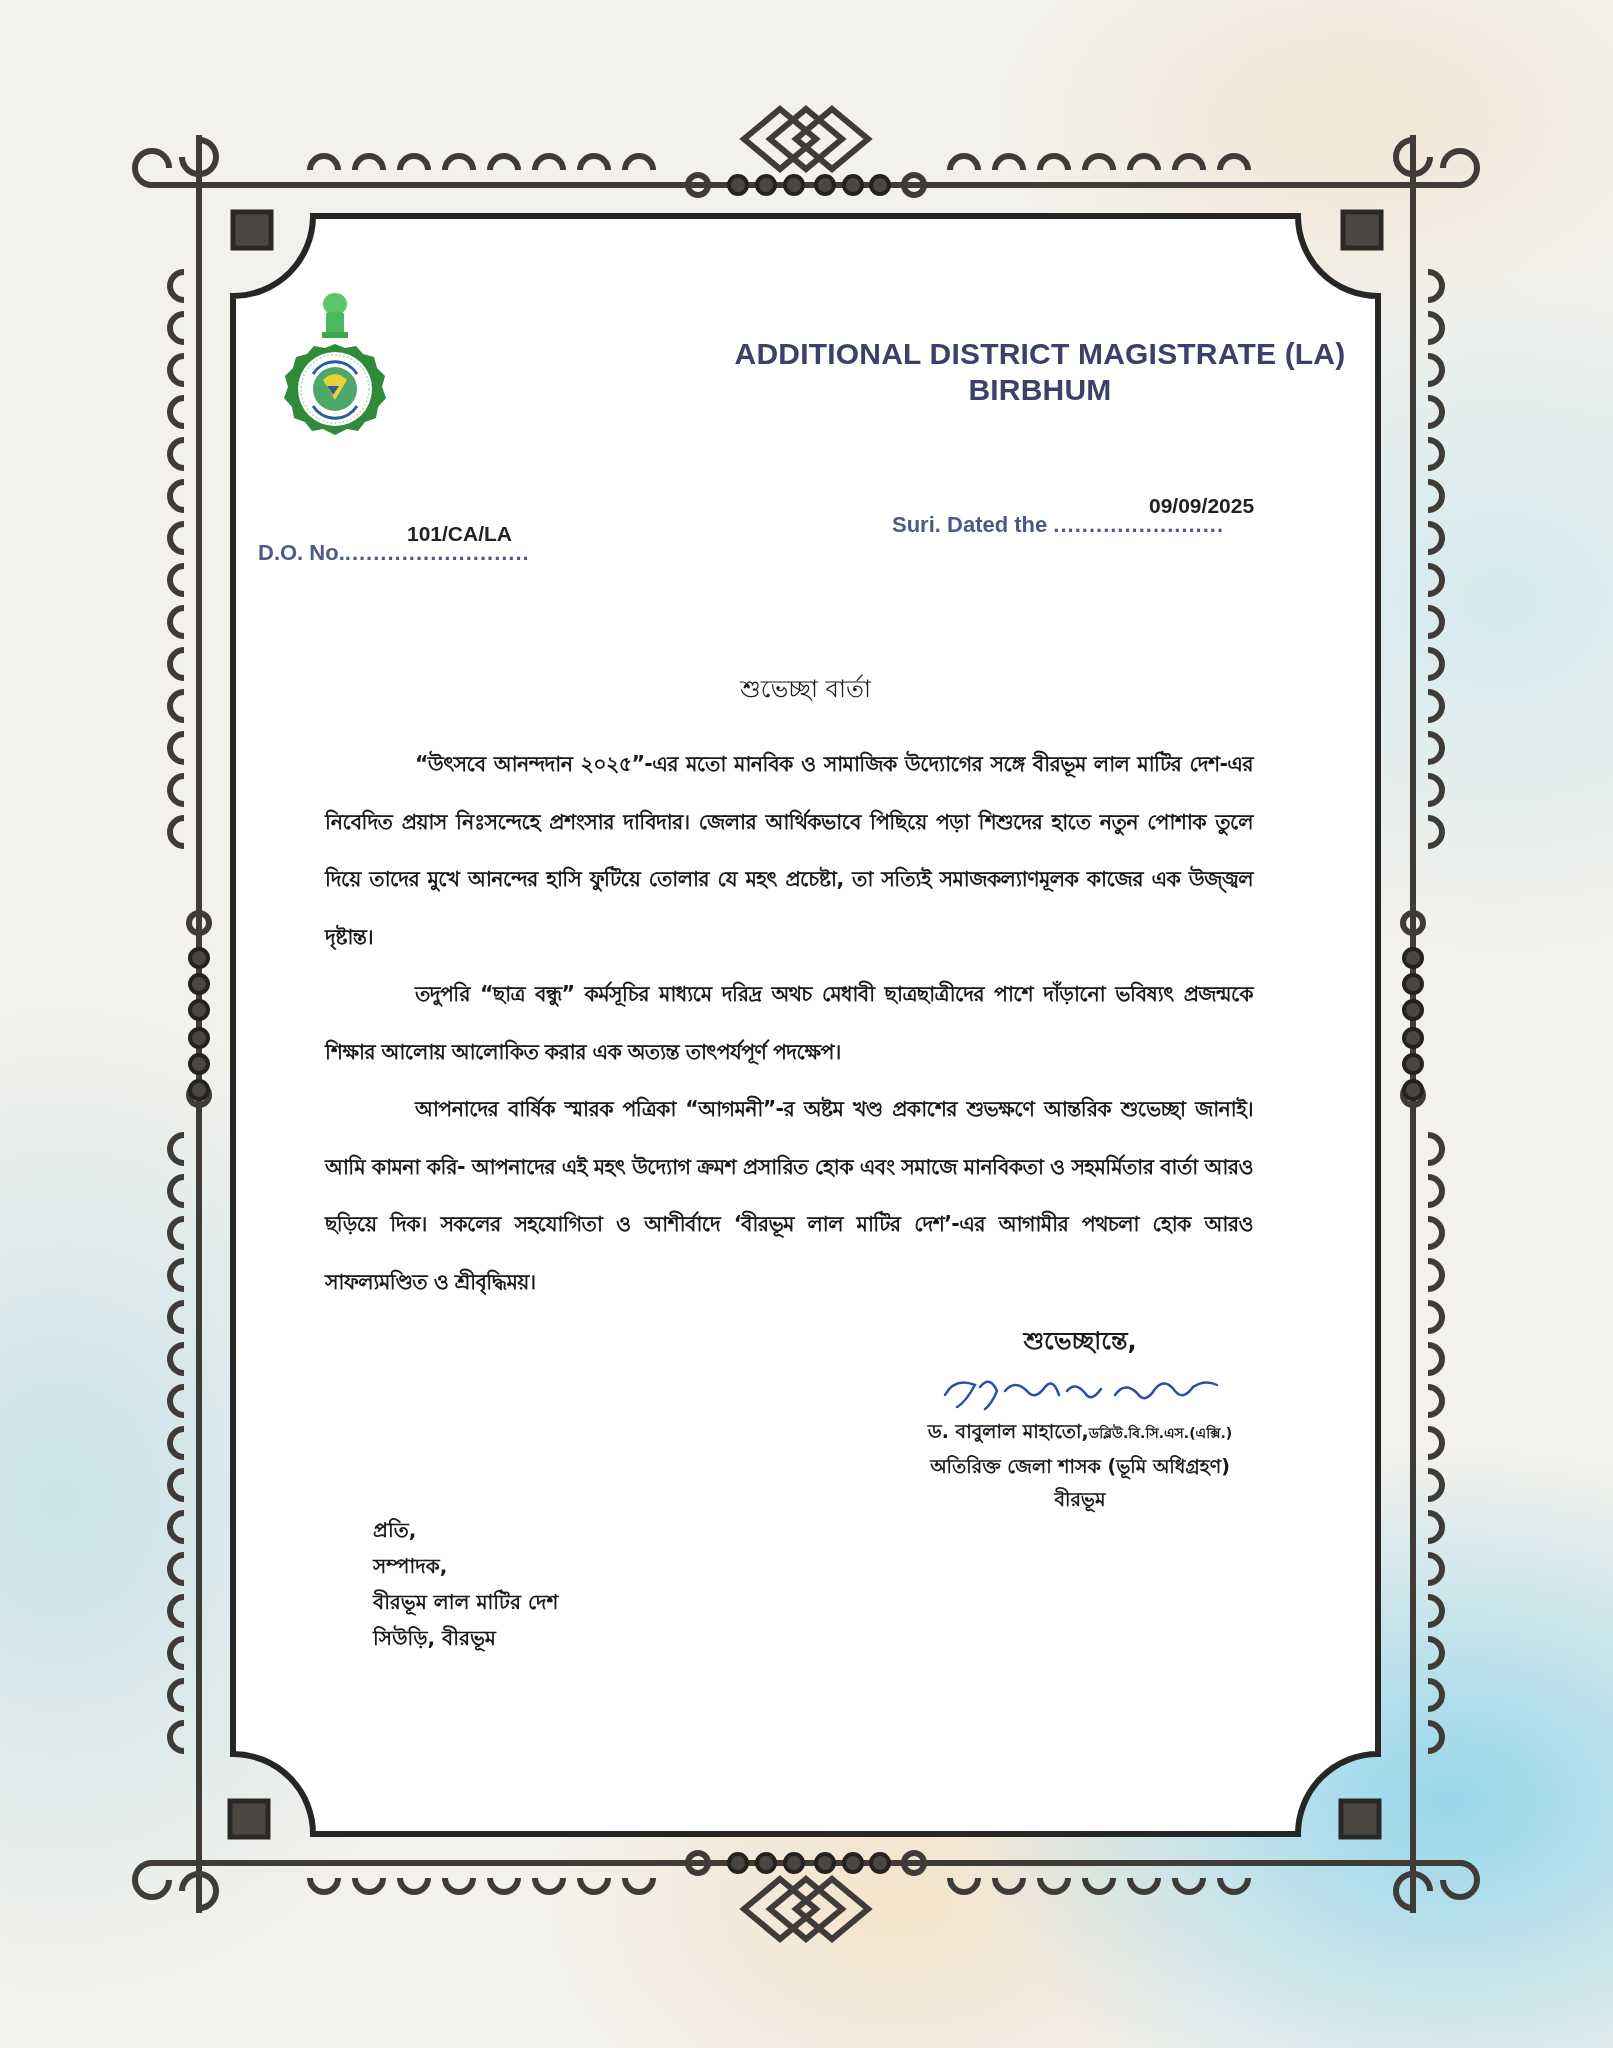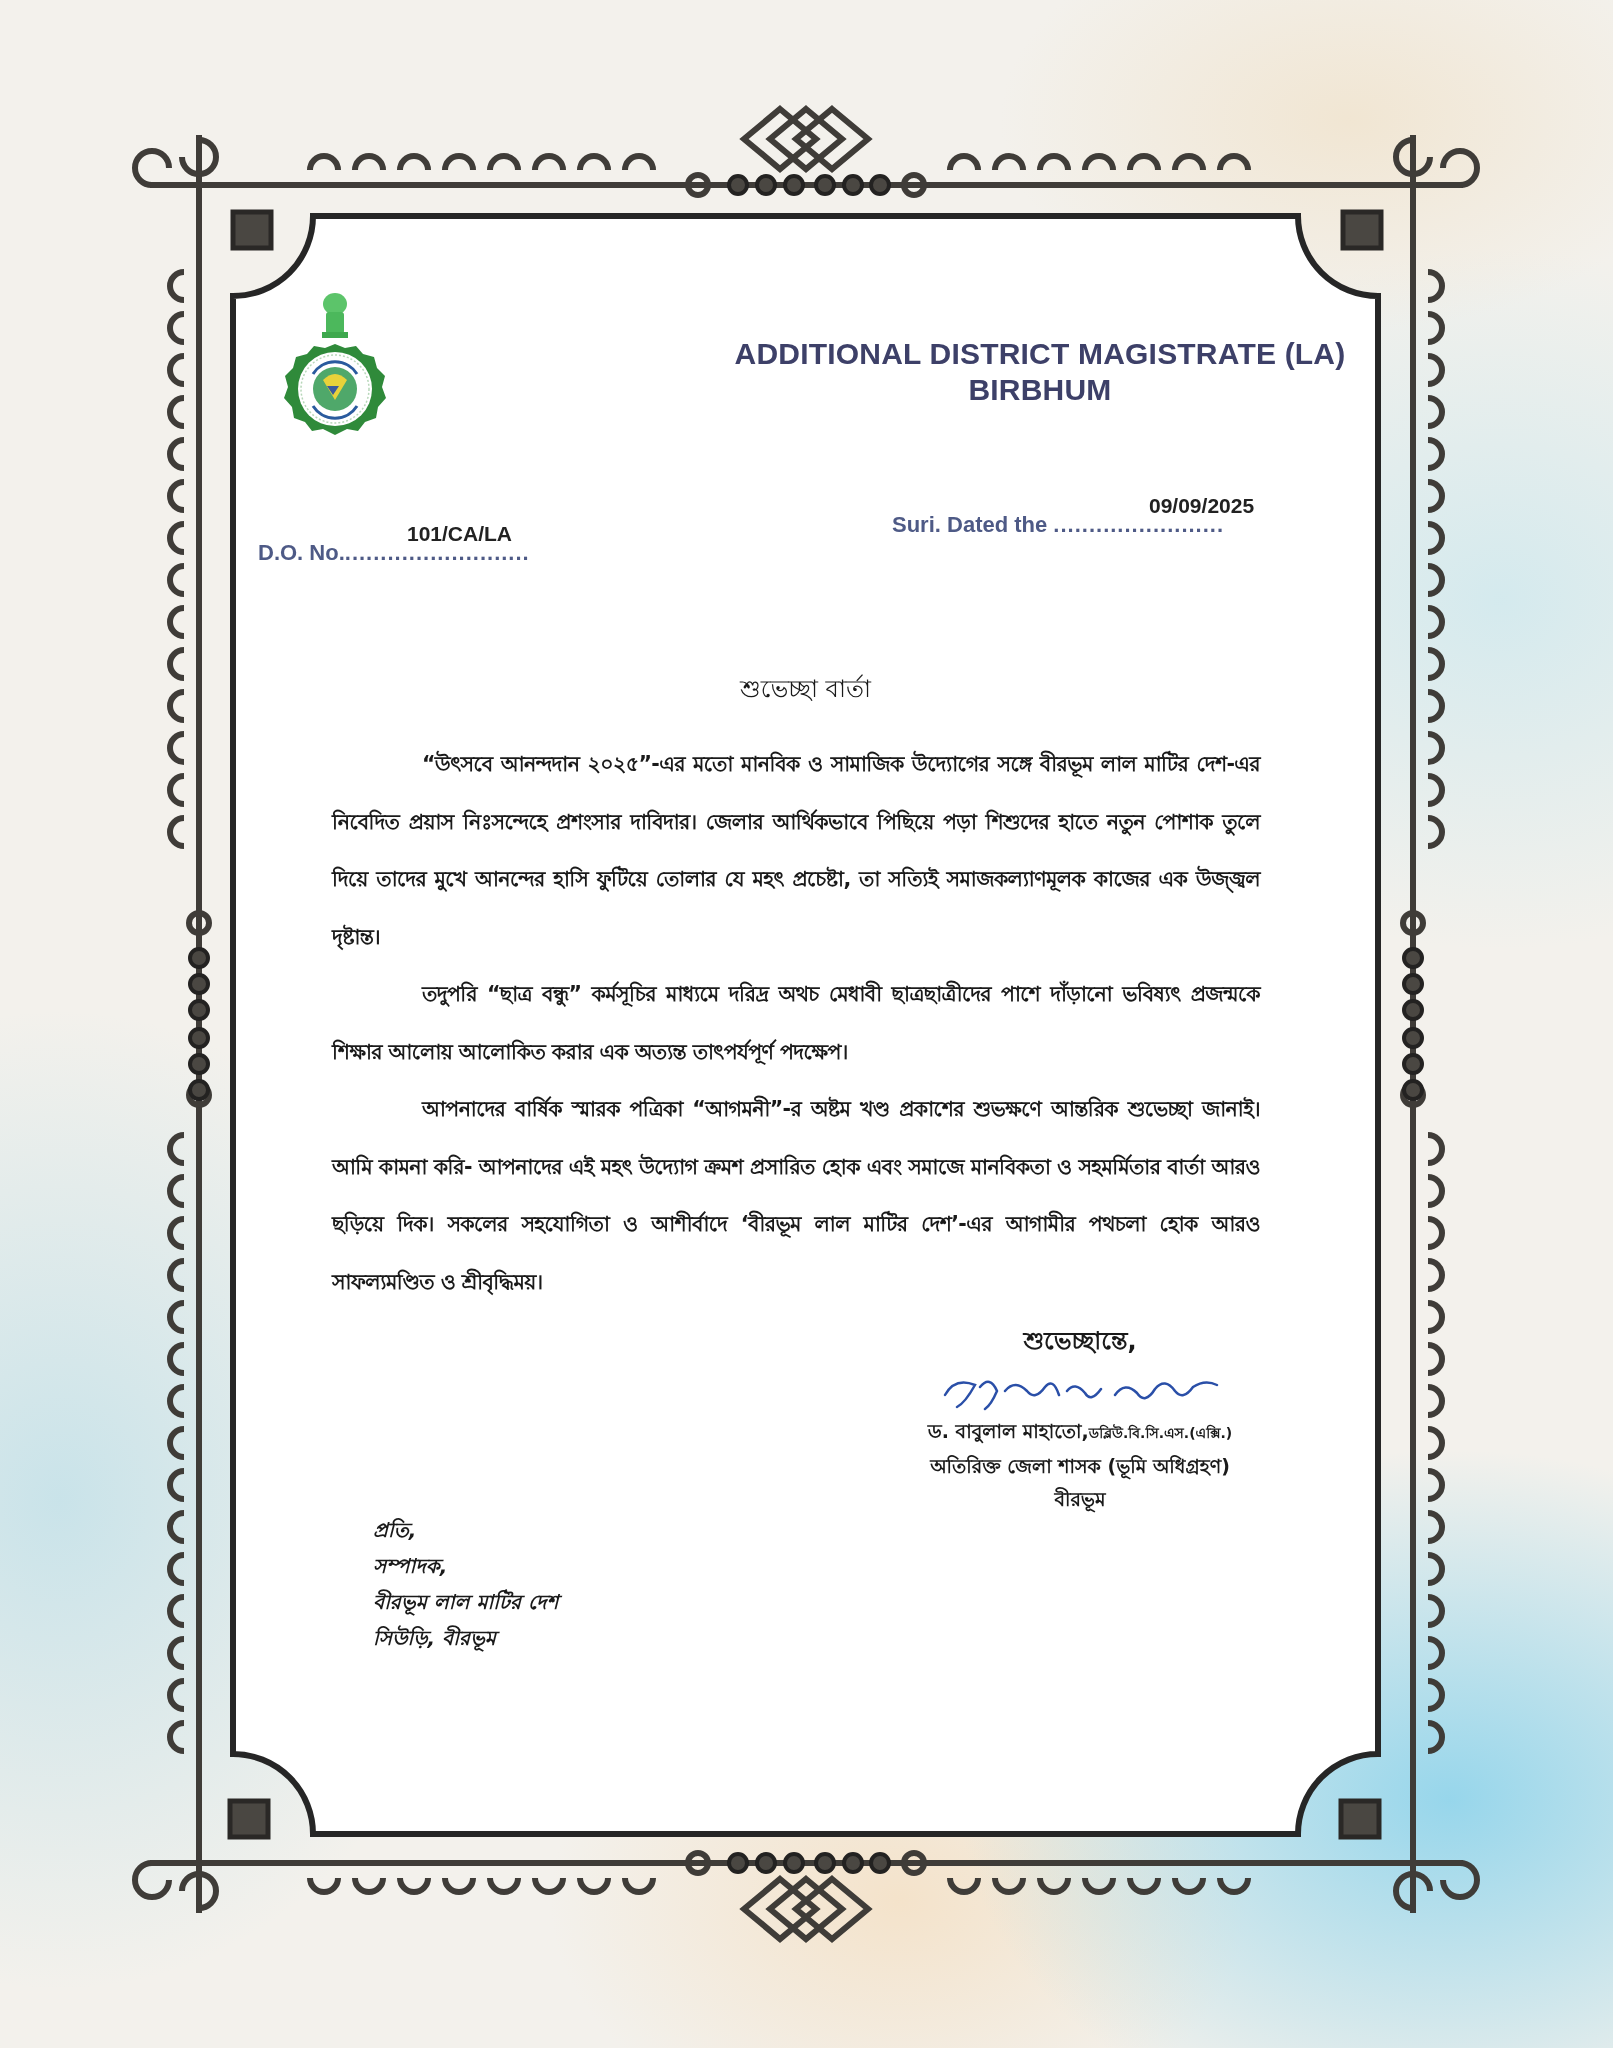--- a/index.html
+++ b/index.html
@@ -32,32 +32,32 @@
   .do-no { left: 258px; top: 540px; }
   .do-no .val { left: 108px; top: -18px; }
   .dated { left: 892px; top: 512px; }
   .dated .val { left: 216px; top: -18px; }
 
   .title {
     left: 233px; top: 670px; width: 1145px; text-align: center;
     font-family: "DejaVu Sans", sans-serif; font-size: 24px; color: #1a1a1a; font-weight: normal;
   }
   .body-text {
-    left: 332px; top: 736px; width: 928px;
+    left: 325px; top: 736px; width: 928px;
     font-family: "DejaVu Sans", sans-serif; font-size: 20.5px; line-height: 57.5px; color: #1a1a1a;
     text-align: justify; font-weight: bold; letter-spacing: -0.6px;
   }
   .body-text p { margin: 0; text-indent: 90px; }
 
   .closing { left: 960px; top: 1322px; width: 240px; text-align: center; font-size: 24px; font-weight: bold; color: #1a1a1a; }
   .signature { left: 935px; top: 1365px; width: 300px; height: 50px; }
   .signer { left: 880px; top: 1415px; width: 400px; text-align: center; font-size: 19px; font-weight: bold; color: #1a1a1a; line-height: 33px; }
   .signer .cred { font-size: 14px; }
 
-  .recipient { left: 373px; top: 1512px; font-size: 20px; font-weight: bold; color: #1a1a1a; line-height: 36px; font-style: italic; }
+  .recipient { left: 373px; top: 1512px; font-size: 20px; font-weight: bold; color: #1a1a1a; line-height: 36px; }
   .recipient div { margin: 0; }
 </style>
 </head>
 <body>
 
 <svg id="frame" viewBox="0 0 1613 2048">
   <g fill="none" stroke="#3f3c38" stroke-width="6" stroke-linecap="butt">
 
     <line x1="150" y1="185" x2="1463" y2="185"></line>
     <line x1="150" y1="1863" x2="1463" y2="1863"></line>

